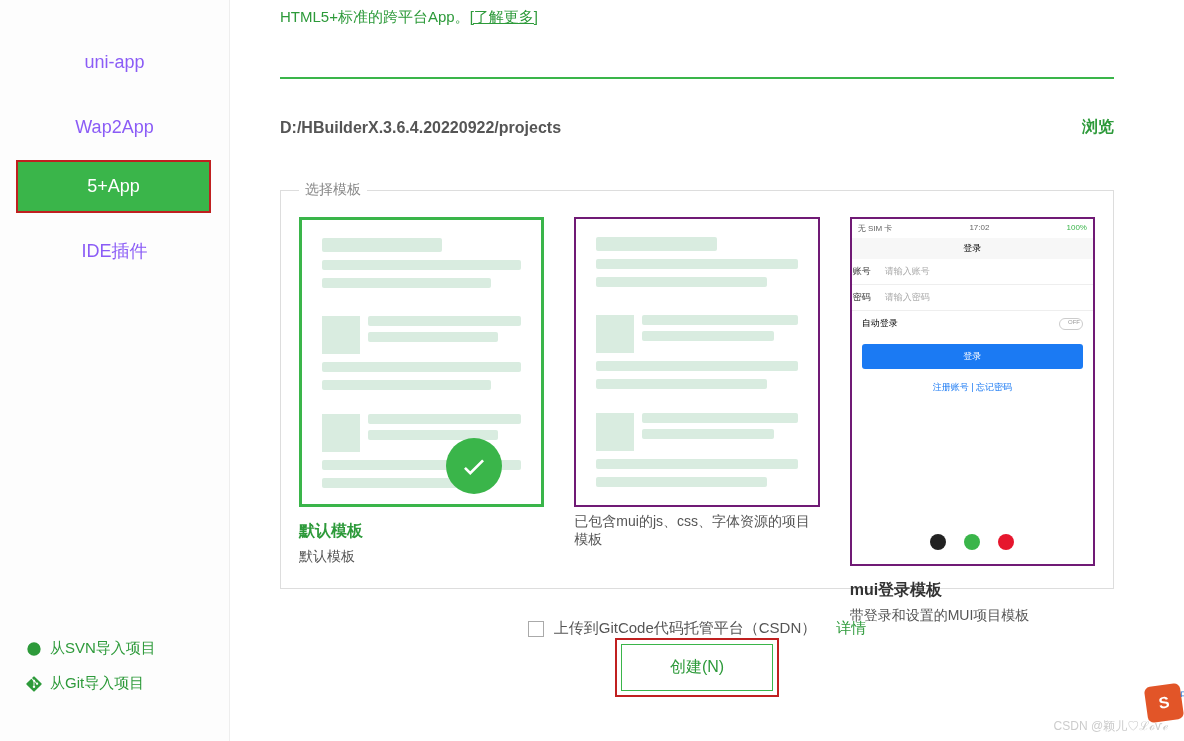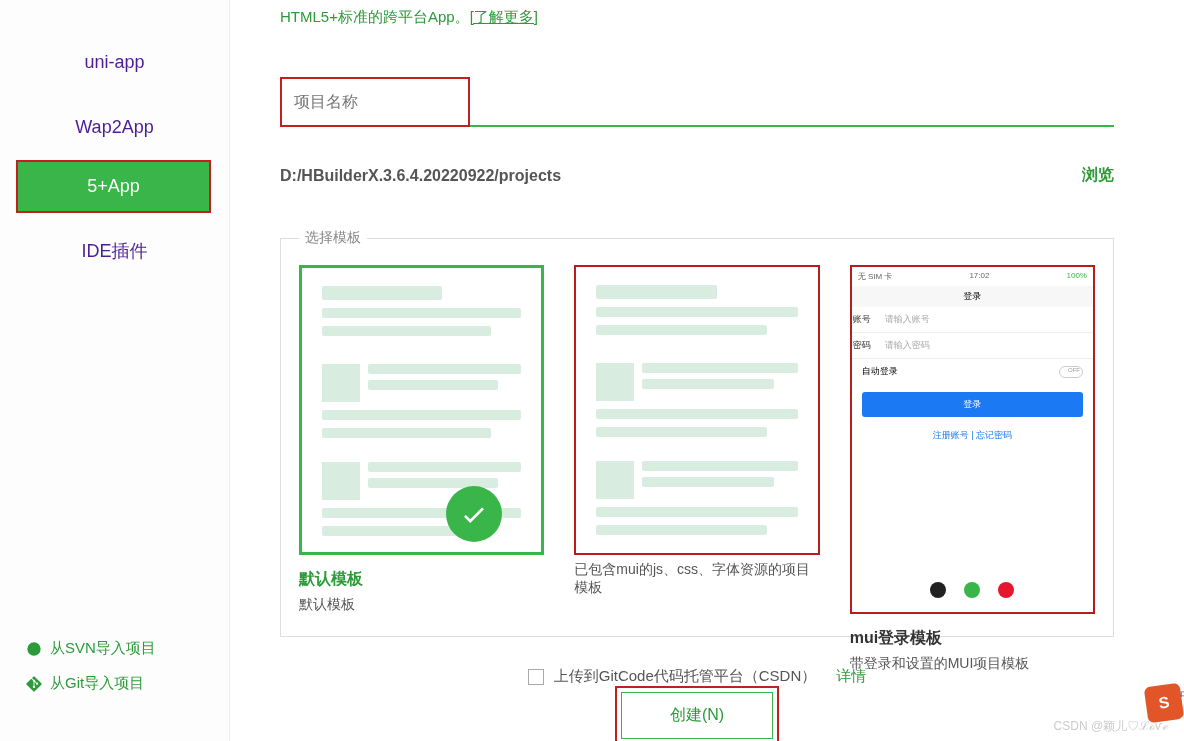--- a/index.html
+++ b/index.html
@@ -1,37 +1,37 @@
 <!DOCTYPE html>
 <html><head>
 <meta charset="utf-8">
 <style>
 * { box-sizing: border-box; margin: 0; padding: 0; }
 body { font-family: "Microsoft YaHei", sans-serif; background: #fff; width: 1184px; height: 741px; overflow: hidden; position: relative; }
 .container { display: flex; height: 100%; }
 .sidebar { width: 230px; background: #fdfdfd; border-right: 1px solid #eee; display: flex; flex-direction: column; }
 .sidebar-top { flex: 1; padding-top: 30px; }
-.sidebar-item { padding: 22px 0; text-align: center; font-size: 18px; color: #4c1d95; cursor: pointer; }
+.sidebar-item { padding: 22px 0; text-align: center; font-size: 18px; color: #8b5cf6; cursor: pointer; }
 .sidebar-item.active { background: #3ab54a; color: #fff; border: 2px solid #c02020; margin: 0 18px 4px 16px; padding: 14px 0; }
 .sidebar-bottom { padding: 12px 20px 40px 26px; }
 .sidebar-link { display: flex; align-items: center; gap: 8px; padding: 8px 0; color: #2d9a3a; font-size: 15px; cursor: pointer; }
 .sidebar-link svg { width: 16px; height: 16px; }
 .main { flex: 1; padding: 0 70px 0 50px; position: relative; }
 .desc-line { color: #2d9a3a; font-size: 15px; margin-top: 8px; }
 .desc-line a { color: #2d9a3a; text-decoration: underline; }
 .name-row { margin-top: 50px; display: flex; align-items: center; }
 .name-input { width: 190px; height: 50px; border: 2px solid #c02020; padding: 0 12px; font-size: 16px; outline: none; }
 .name-underline { flex: 1; height: 2px; background: #3ab54a; align-self: flex-end; }
 .path-row { margin-top: 38px; display: flex; justify-content: space-between; align-items: center; font-size: 16px; color: #555; font-weight: bold; }
 .browse { color: #2d9a3a; cursor: pointer; }
 .fieldset { border: 1px solid #ddd; margin-top: 43px; padding: 18px 18px 22px 18px; }
 .fieldset legend { color: #888; font-size: 14px; padding: 0 6px; }
 .templates { display: flex; gap: 30px; }
 .tpl { flex: 1; cursor: pointer; }
-.tpl-preview { height: 290px; border: 2px solid #b91c1c; background: #fff; position: relative; overflow: hidden; }
+.tpl-preview { height: 290px; border: 2px solid #701a75; background: #fff; position: relative; overflow: hidden; }
 .tpl.selected .tpl-preview { border: 3px solid #3ab54a; }
 .tpl-title { margin-top: 14px; font-size: 16px; font-weight: bold; color: #333; }
 .tpl.selected .tpl-title { color: #2d9a3a; }
 .tpl-desc { margin-top: 6px; font-size: 14px; color: #555; }
 .check-badge { position: absolute; bottom: 10px; right: 50%; transform: translateX(80px); width: 56px; height: 56px; background: #3ab54a; border-radius: 50%; display: flex; align-items: center; justify-content: center; }
 .check-badge svg { width: 30px; height: 30px; fill: #fff; }
 .wf { padding: 18px 20px; display: flex; flex-direction: column; gap: 8px; }
 .wf-bar { background: #d9ece0; border-radius: 2px; }
 .wf-h1 { height: 14px; width: 60%; }
 .wf-h2 { height: 10px; width: 100%; }
@@ -87,21 +87,20 @@
       </div>
     </div>
   </div>
 
   <div class="main">
     <div class="desc-line">
       <span>HTML5+标准的跨平台App。</span><a>[了解更多]</a>
     </div>
 
     <div class="name-row">
-      <input class="name-input" placeholder="项目名称" style="">
       <div class="name-underline"></div>
     </div>
 
     <div class="path-row">
       <span>D:/HBuilderX.3.6.4.20220922/projects</span>
       <span class="browse">浏览</span>
     </div>
 
     <fieldset class="fieldset">
       <legend>选择模板</legend>

